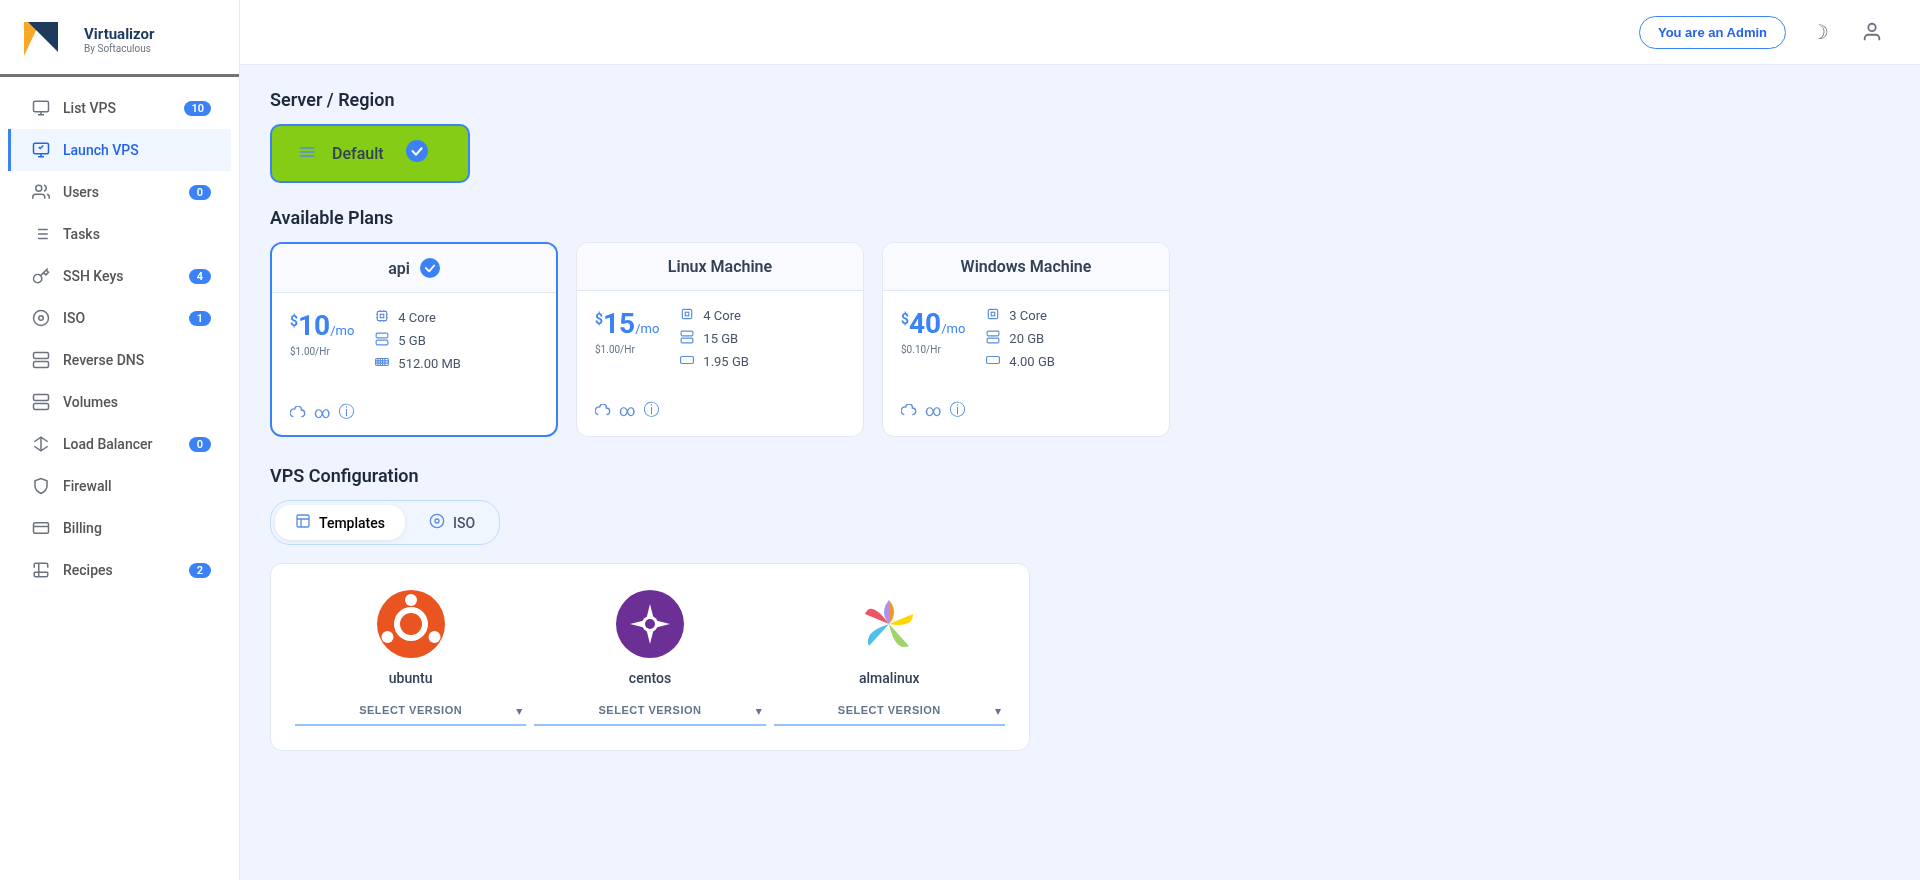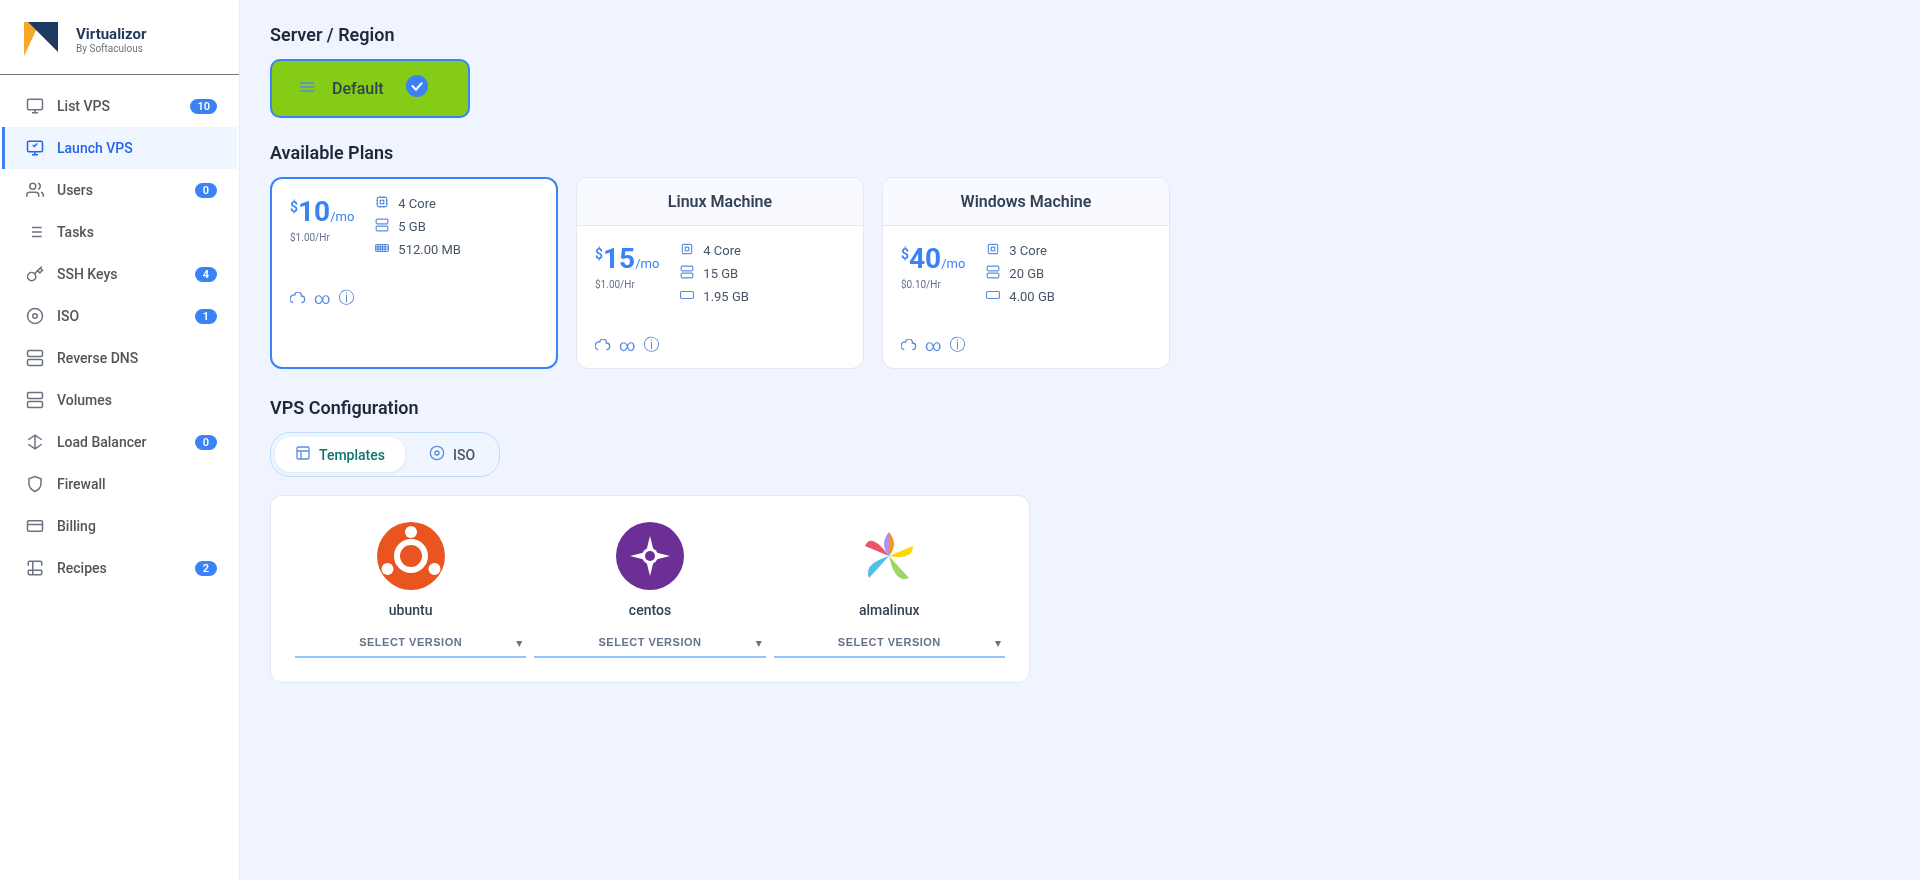--- a/index.html
+++ b/index.html
@@ -13,28 +13,28 @@
       border-right: 1px solid #e8eaf0;
       display: flex;
       flex-direction: column;
       height: 100%;
       overflow-y: auto;
     }
     .sidebar-logo {
       padding: 18px 20px 14px;
       display: flex;
       align-items: center;
-      gap: 14px;
-      border-bottom: 1px solid #737373;
+      gap: 22px;
+      border-bottom: 3px solid #737373;
     }
     .logo-icon {
       width: 42px;
       height: 42px;
     }
-    .sidebar-nav { padding: 10px 2px; }
+    .sidebar-nav { padding: 10px 8px; }
     .nav-item {
       display: flex;
       align-items: center;
       padding: 11px 20px;
       cursor: pointer;
       border-left: 3px solid transparent;
       gap: 12px;
       color: #555;
       font-size: 14px;
       font-weight: 500;
@@ -183,21 +183,21 @@
       gap: 8px;
       padding: 8px 20px;
       font-size: 14px;
       font-weight: 500;
       cursor: pointer;
       border-radius: 16px;
       color: #475569;
     }
     .config-tab.active {
       background: #fff;
-      color: #0f766e;
+      color: #000000;
       box-shadow: 0 1px 4px rgba(0,0,0,0.08);
     }
 
     
     .os-grid {
       background: #fff;
       border: 1px solid #e2e8f0;
       border-radius: 12px;
       padding: 24px;
       display: grid;
@@ -402,20 +402,32 @@
       </span>
       <span>Recipes</span>
       <span class="nav-badge">2</span>
     </div>
 
   </nav>
 </div>
 
 <div id="main">
 
+  <div class="topbar">
+    <button class="admin-badge">You are an Admin</button>
+    <div class="topbar-icon-btn">
+      <span>☽</span>
+    </div>
+    <div class="topbar-icon-btn">
+      <svg width="22" height="22" viewBox="0 0 24 24" fill="none" stroke="#6b7280" stroke-width="2">
+          <path d="M20 21v-2a4 4 0 0 0-4-4H8a4 4 0 0 0-4 4v2"></path>
+          <circle cx="12" cy="7" r="4"></circle>
+        </svg>
+    </div>
+  </div>
 
   <div class="content">
 
     
     <div class="section-title">Server / Region</div>
     <div class="server-region-card">
       <span style="color:#5b8dde;">
         <svg width="22" height="16" viewBox="0 0 24 20" fill="none" stroke="#5b8dde" stroke-width="2">
             <line x1="3" y1="5" x2="21" y2="5"></line>
             <line x1="3" y1="10" x2="21" y2="10"></line>
@@ -429,20 +441,27 @@
             <path d="M7 12l4 4 6-7" stroke="#fff" stroke-width="2.2" fill="none" stroke-linecap="round" stroke-linejoin="round"></path>
           </svg>
       </span>
     </div>
 
     
     <div class="section-title">Available Plans</div>
     <div class="plans-grid">
 
       <div class="plan-card selected">
+        <div class="plan-card-header">
+          <span>api</span>
+          <svg width="20" height="20" viewBox="0 0 24 24" fill="#3b82f6">
+              <circle cx="12" cy="12" r="12"></circle>
+              <path d="M7 12l4 4 6-7" stroke="#fff" stroke-width="2.2" fill="none" stroke-linecap="round" stroke-linejoin="round"></path>
+            </svg>
+        </div>
         <div class="plan-card-body">
           <div class="plan-price">
             <div>
               <span class="dollar">$</span><span class="amount">10</span><span class="per">/mo</span>
             </div>
             <div class="hourly">$1.00/Hr</div>
           </div>
           <div class="plan-specs">
             <div class="spec-row">
               <span class="spec-icon">

